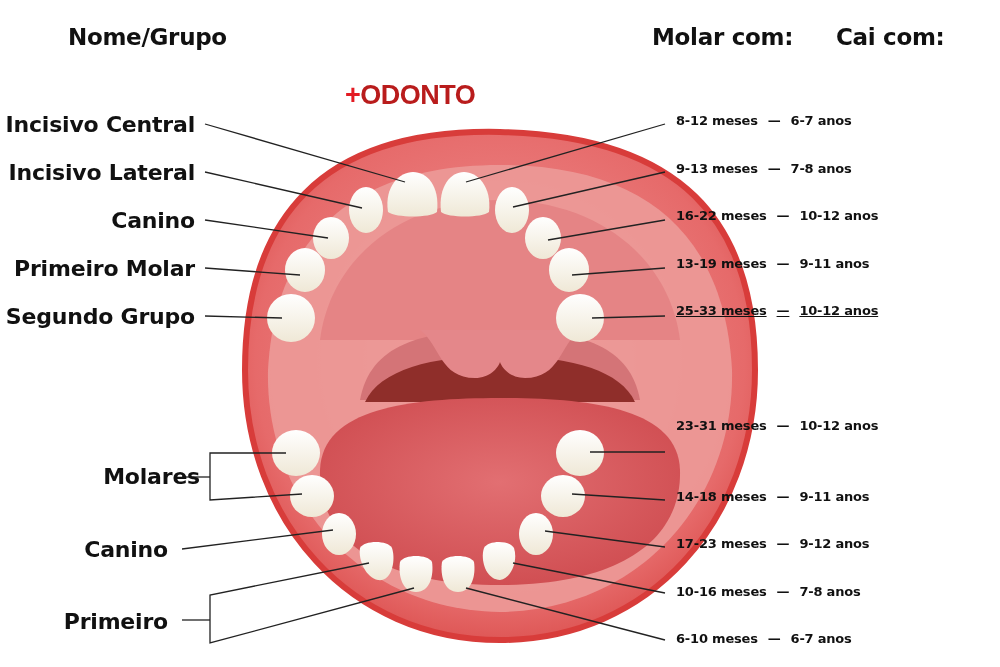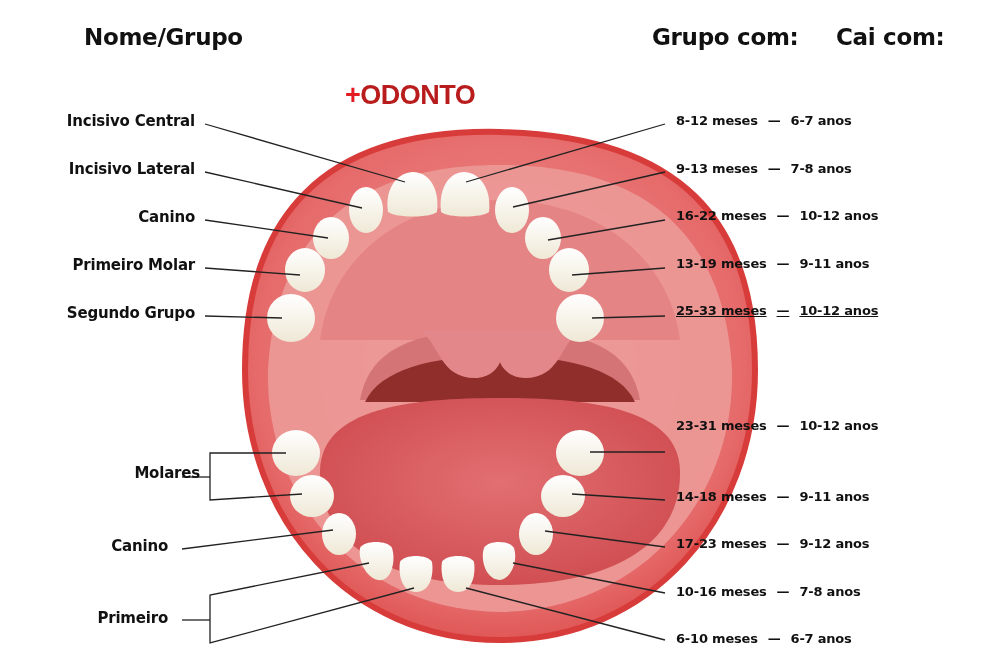--- a/index.html
+++ b/index.html
@@ -3,21 +3,21 @@
 <meta charset="utf-8">
 <style>
   html, body { margin: 0; padding: 0; background: #ffffff; }
   body { width: 1000px; height: 667px; position: relative; overflow: hidden;
          font-family: "DejaVu Sans", "Liberation Sans", sans-serif; color: #111; }
   .hdr { position: absolute; top: 24px; font-size: 23px; font-weight: bold; letter-spacing: -0.3px; }
   .logo { position: absolute; left: 345px; top: 80px; font-size: 27px; font-weight: bold;
           font-family: "Liberation Sans", sans-serif; letter-spacing: -0.5px; }
   .logo .plus { color: #e31b23; }
   .logo .word { color: #b91c1c; }
-  .lbl { position: absolute; font-size: 15px; font-weight: bold; white-space: nowrap; letter-spacing: -0.2px; }
+  .lbl { position: absolute; font-size: 22px; font-weight: bold; white-space: nowrap; letter-spacing: -0.2px; }
   .lbl.left { text-align: right; }
   .row { position: absolute; left: 676px; font-size: 13px; font-weight: bold; white-space: nowrap; letter-spacing: -0.2px; }
   .row .dash { margin: 0 10px; }
   svg.art { position: absolute; left: 0; top: 0; }
 </style>
 </head>
 <body>
 
 <svg class="art" width="1000" height="667" viewBox="0 0 1000 667">
   <defs>
@@ -95,22 +95,22 @@
     <line x1="665" y1="640" x2="466" y2="588"></line>
 
     <line x1="182" y1="477" x2="210" y2="477"></line>
     <polyline points="286,453 210,453 210,500 302,494"></polyline>
     <line x1="182" y1="549" x2="333" y2="530"></line>
     <line x1="182" y1="620" x2="210" y2="620"></line>
     <polyline points="369,563 210,595 210,643 414,588"></polyline>
   </g>
 </svg>
 
-<div class="hdr" style="left:84px;">Nome/Grupo</div>
-<div class="hdr" style="left:652px;">Grupo com:</div>
+<div class="hdr" style="left:68px;">Nome/Grupo</div>
+<div class="hdr" style="left:652px;">Molar com:</div>
 <div class="hdr" style="left:836px;">Cai com:</div>
 
 <div class="logo">
   <span class="plus">+</span><span class="word">ODONTO</span>
 </div>
 
 <div class="lbl left" style="right:805px; top:112px;">Incisivo Central</div>
 <div class="lbl left" style="right:805px; top:160px;">Incisivo Lateral</div>
 <div class="lbl left" style="right:805px; top:208px;">Canino</div>
 <div class="lbl left" style="right:805px; top:256px;">Primeiro Molar</div>

